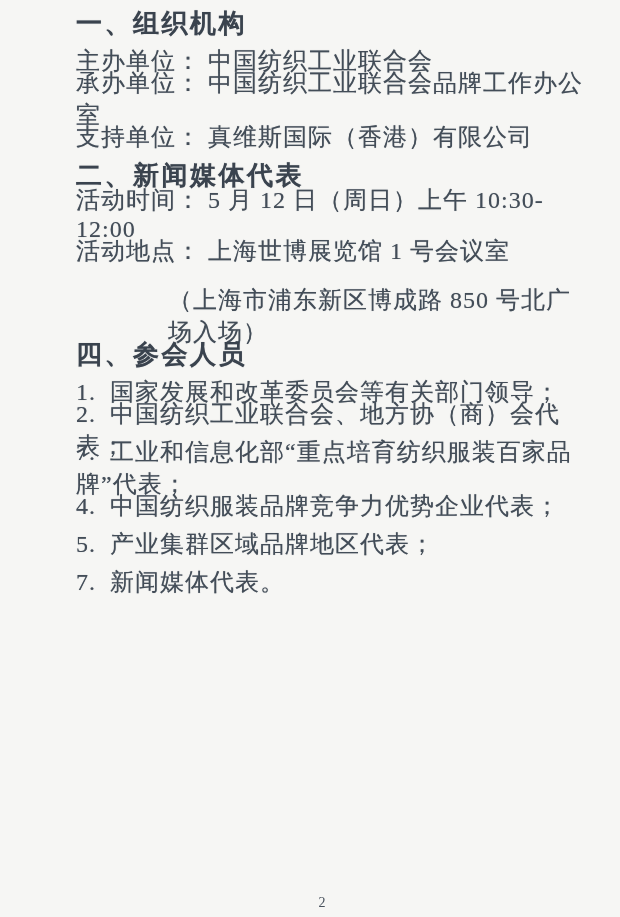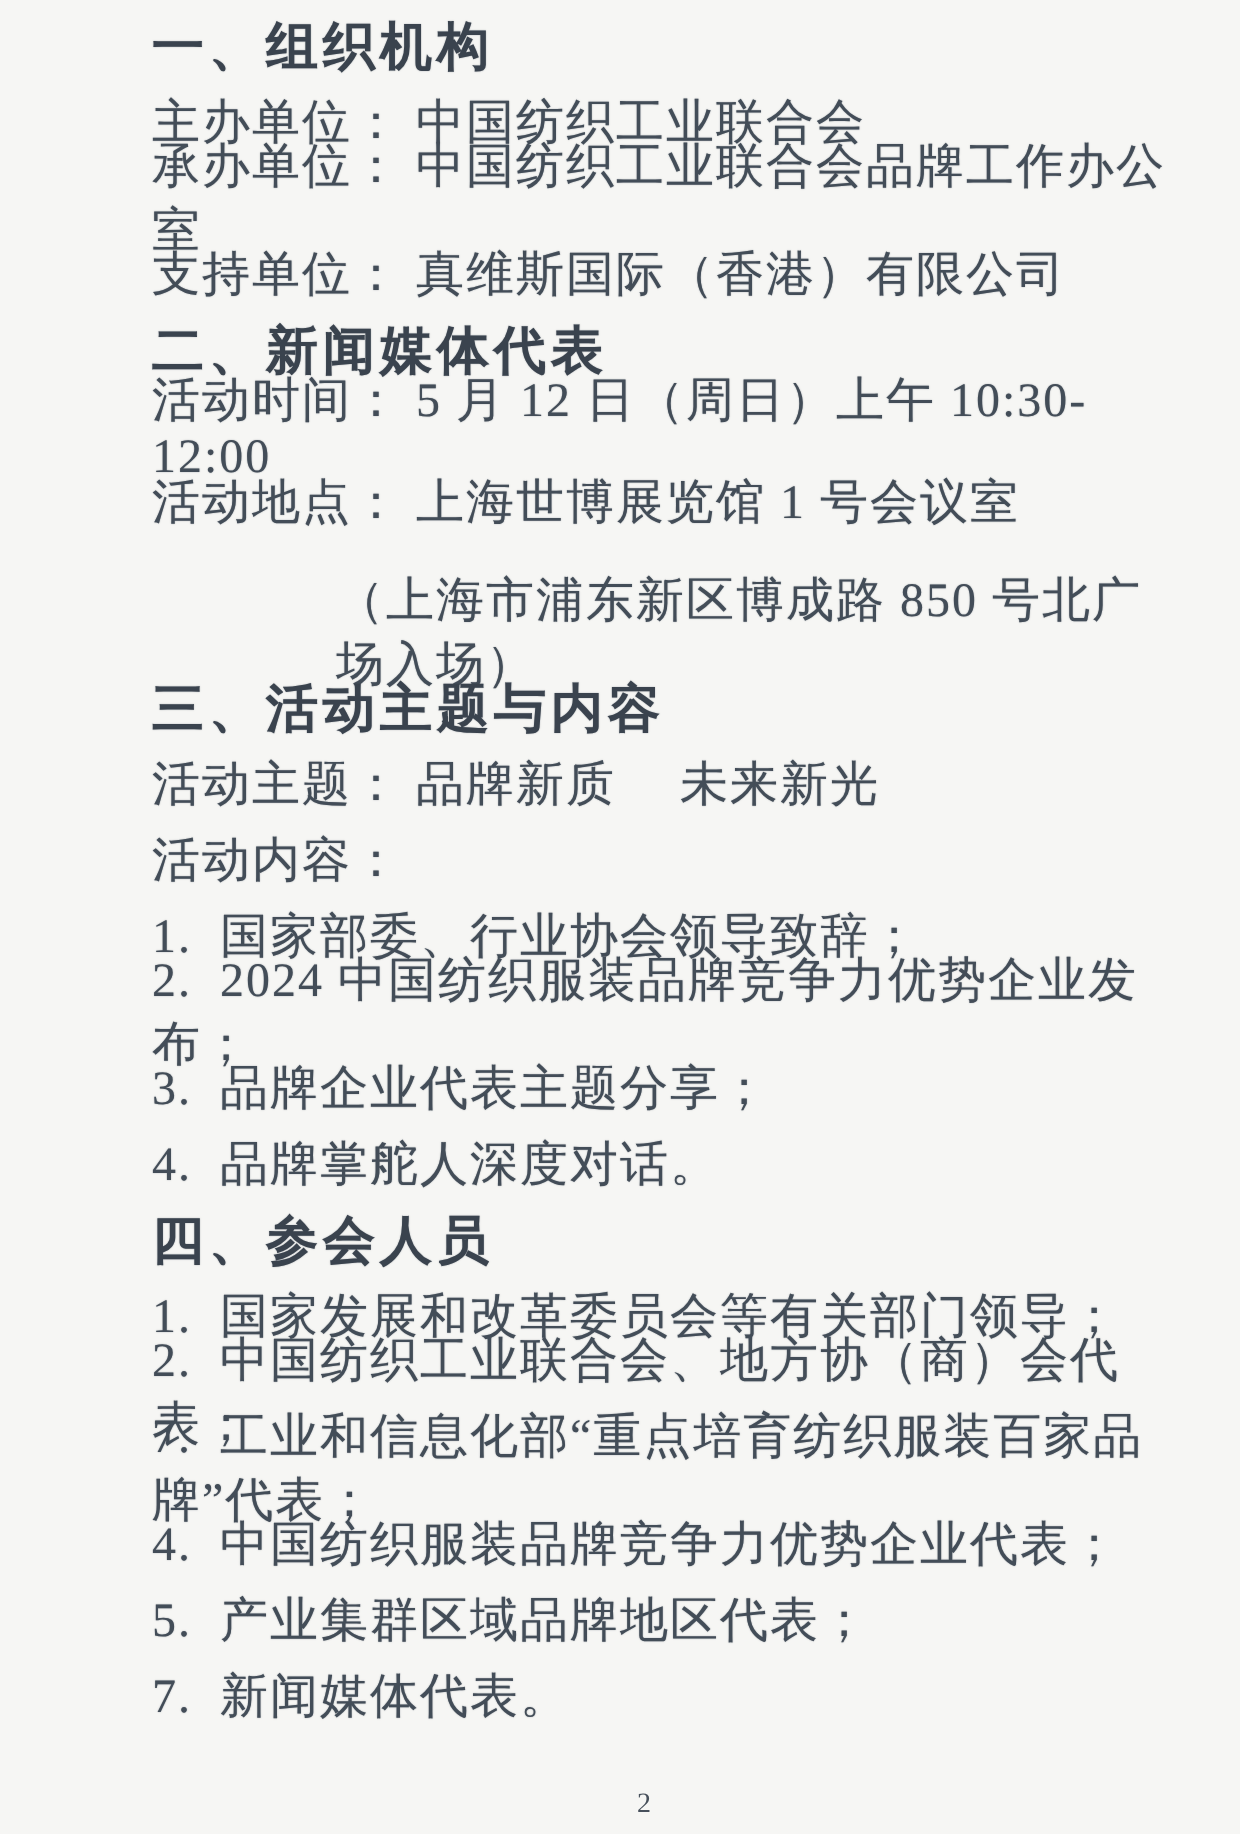--- a/index.html
+++ b/index.html
@@ -61,29 +61,20 @@
     <div class="line">支持单位： 真维斯国际（香港）有限公司</div>
   </div>
 
   <div>
     <div class="line heading">二、新闻媒体代表</div>
     <div class="line">活动时间： 5 月 12 日（周日）上午 10:30-12:00</div>
     <div class="line">活动地点： 上海世博展览馆 1 号会议室</div>
     <div class="line indent">（上海市浦东新区博成路 850 号北广场入场）</div>
   </div>
 
-  <div>
-    <div class="line heading">三、活动主题与内容</div>
-    <div class="line">活动主题： 品牌新质　 未来新光</div>
-    <div class="line">活动内容：</div>
-    <div class="line">1.  国家部委、行业协会领导致辞；</div>
-    <div class="line">2.  2024 中国纺织服装品牌竞争力优势企业发布；</div>
-    <div class="line">3.  品牌企业代表主题分享；</div>
-    <div class="line">4.  品牌掌舵人深度对话。</div>
-  </div>
 
   <div>
     <div class="line heading">四、参会人员</div>
     <div class="line">1.  国家发展和改革委员会等有关部门领导；</div>
     <div class="line">2.  中国纺织工业联合会、地方协（商）会代表；</div>
     <div class="line">7.  工业和信息化部“重点培育纺织服装百家品牌”代表；</div>
     <div class="line">4.  中国纺织服装品牌竞争力优势企业代表；</div>
     <div class="line">5.  产业集群区域品牌地区代表；</div>
     <div class="line">7.  新闻媒体代表。</div>
   </div>

